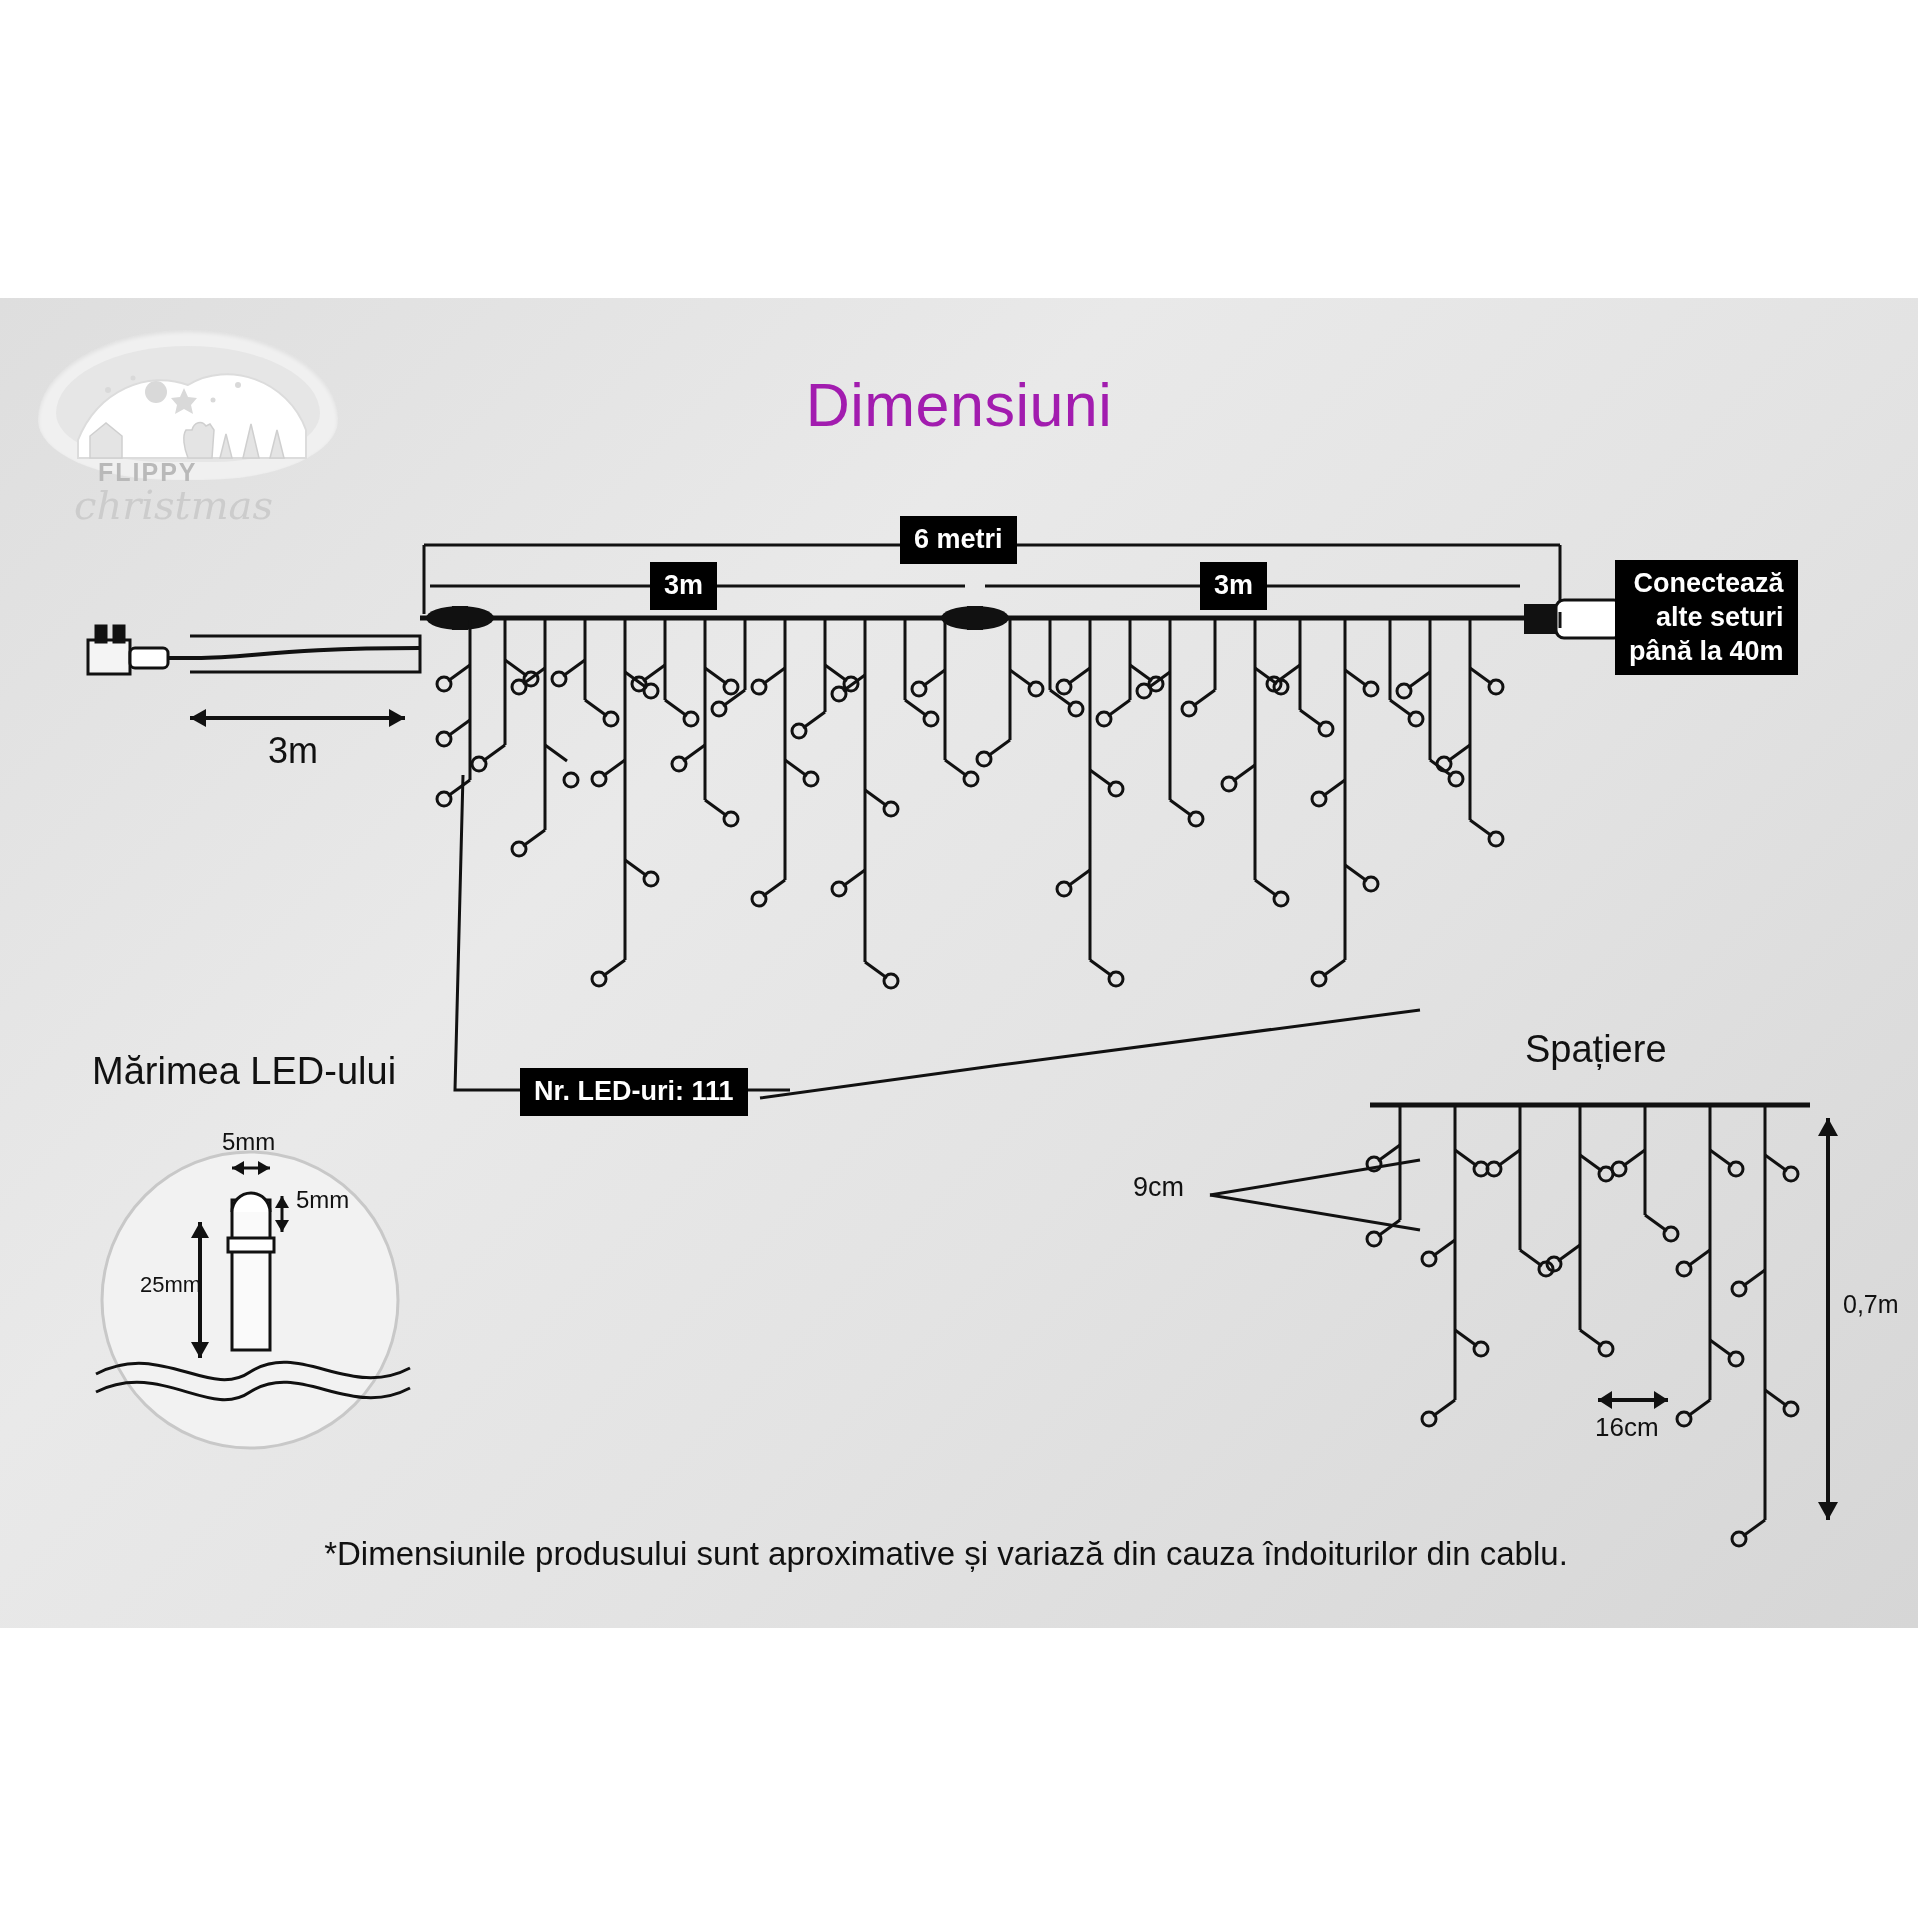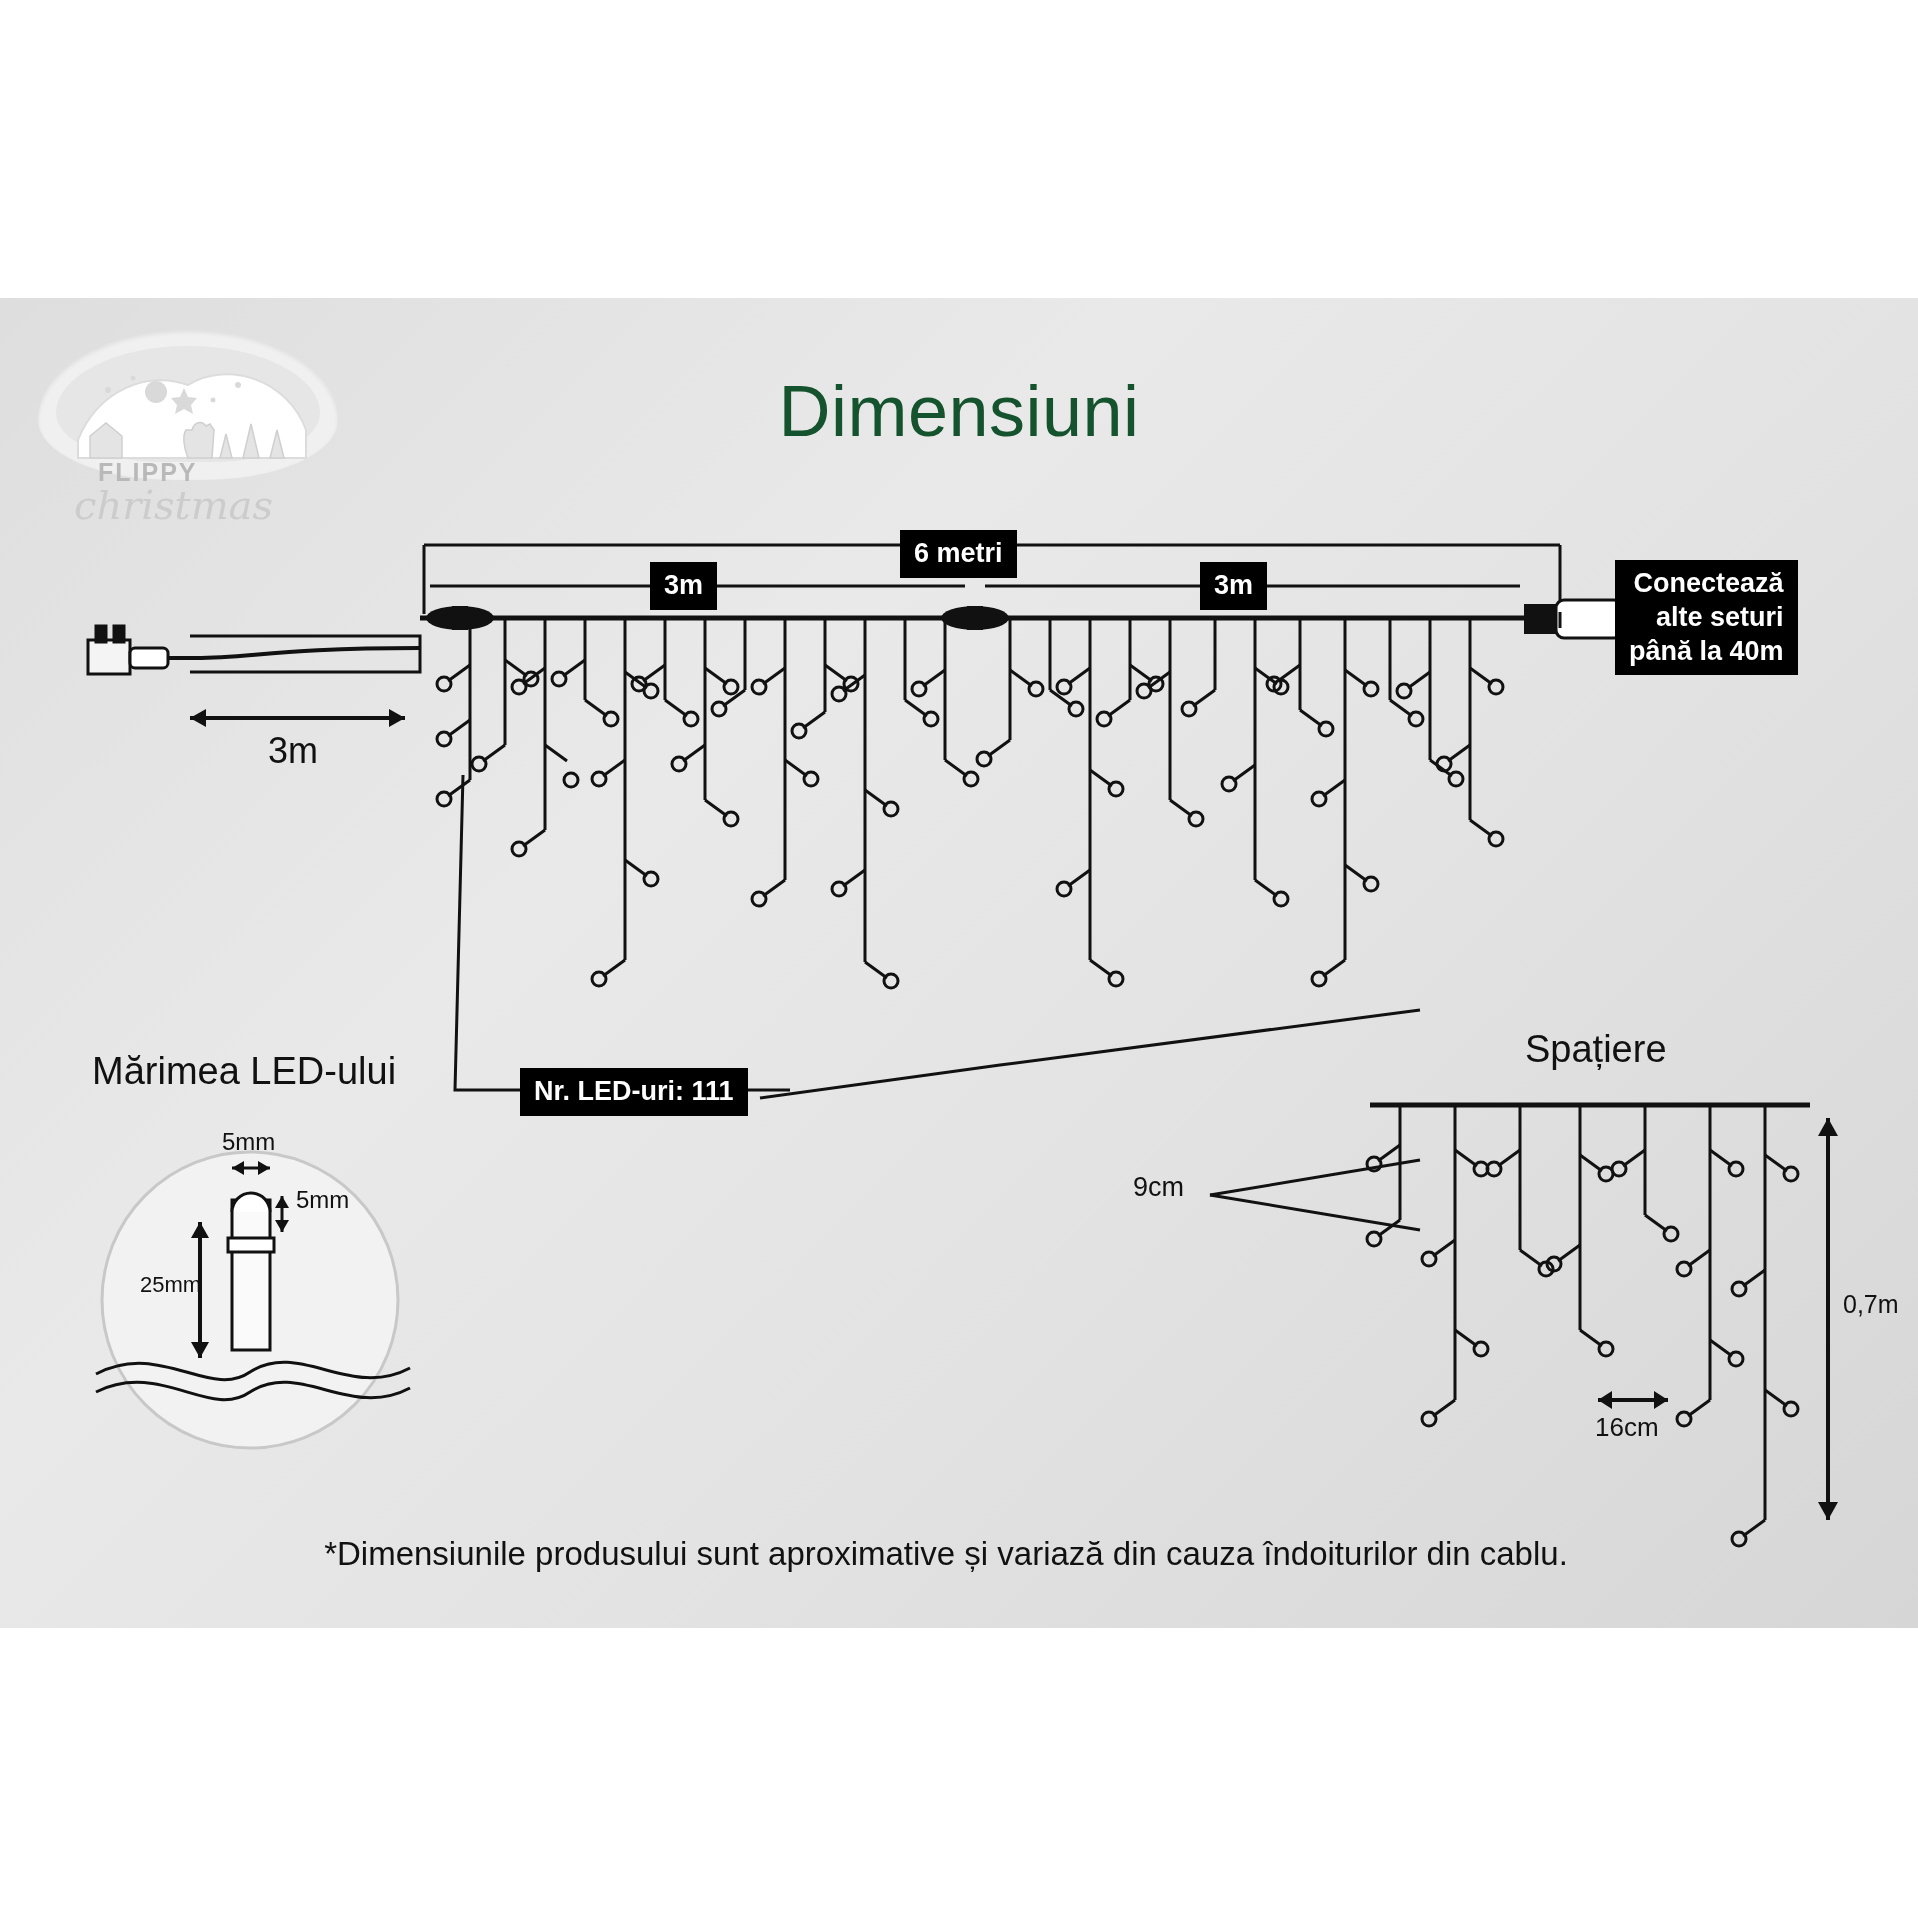--- a/index.html
+++ b/index.html
@@ -28,22 +28,22 @@
     height: 1330px;
     background: linear-gradient(135deg, #dedede 0%, #e9e9e9 35%, #e3e3e3 60%, #d6d6d6 100%);
   }
   
   #title {
     position: absolute;
     left: 0;
     top: 370px;
     width: 1918px;
     text-align: center;
-    font-size: 72px;
-    color: #14532d;
+    font-size: 61px;
+    color: #a21caf;
     letter-spacing: 0.5px;
   }
   
   #logo {
     position: absolute;
     left: 38px;
     top: 330px;
     width: 310px;
     height: 220px;
   }
@@ -458,21 +458,21 @@
       <path d="M1598 1400 L1668 1400" stroke-width="4"></path>
       <path d="M1598 1400 l14 -9 0 18 z" fill="#111" stroke="none"></path>
       <path d="M1668 1400 l-14 -9 0 18 z" fill="#111" stroke="none"></path>
 
       <path d="M1828 1118 L1828 1520" stroke-width="4"></path>
       <path d="M1828 1118 l-10 18 20 0 z" fill="#111" stroke="none"></path>
       <path d="M1828 1520 l-10 -18 20 0 z" fill="#111" stroke="none"></path>
     </g>
   </svg>
 
-  <div class="chip" style="left:900px; top:530px;">6 metri</div>
+  <div class="chip" style="left:900px; top:516px;">6 metri</div>
   <div class="chip" style="left:650px; top:562px;">3m</div>
   <div class="chip" style="left:1200px; top:562px;">3m</div>
   <div class="chip" style="left:1615px; top:560px; text-align:right;">Conectează
 alte seturi
 până la 40m</div>
   <div class="plain-label" style="left:268px; top:730px; font-size:36px; font-weight:normal;">3m</div>
   <div class="chip" style="left:520px; top:1068px;">Nr. LED-uri: 111</div>
 
   <div class="section-title" style="left:92px; top:1050px;">Mărimea LED-ului</div>
   <div class="plain-label" style="left:222px; top:1128px; font-size:24px;">5mm</div>

